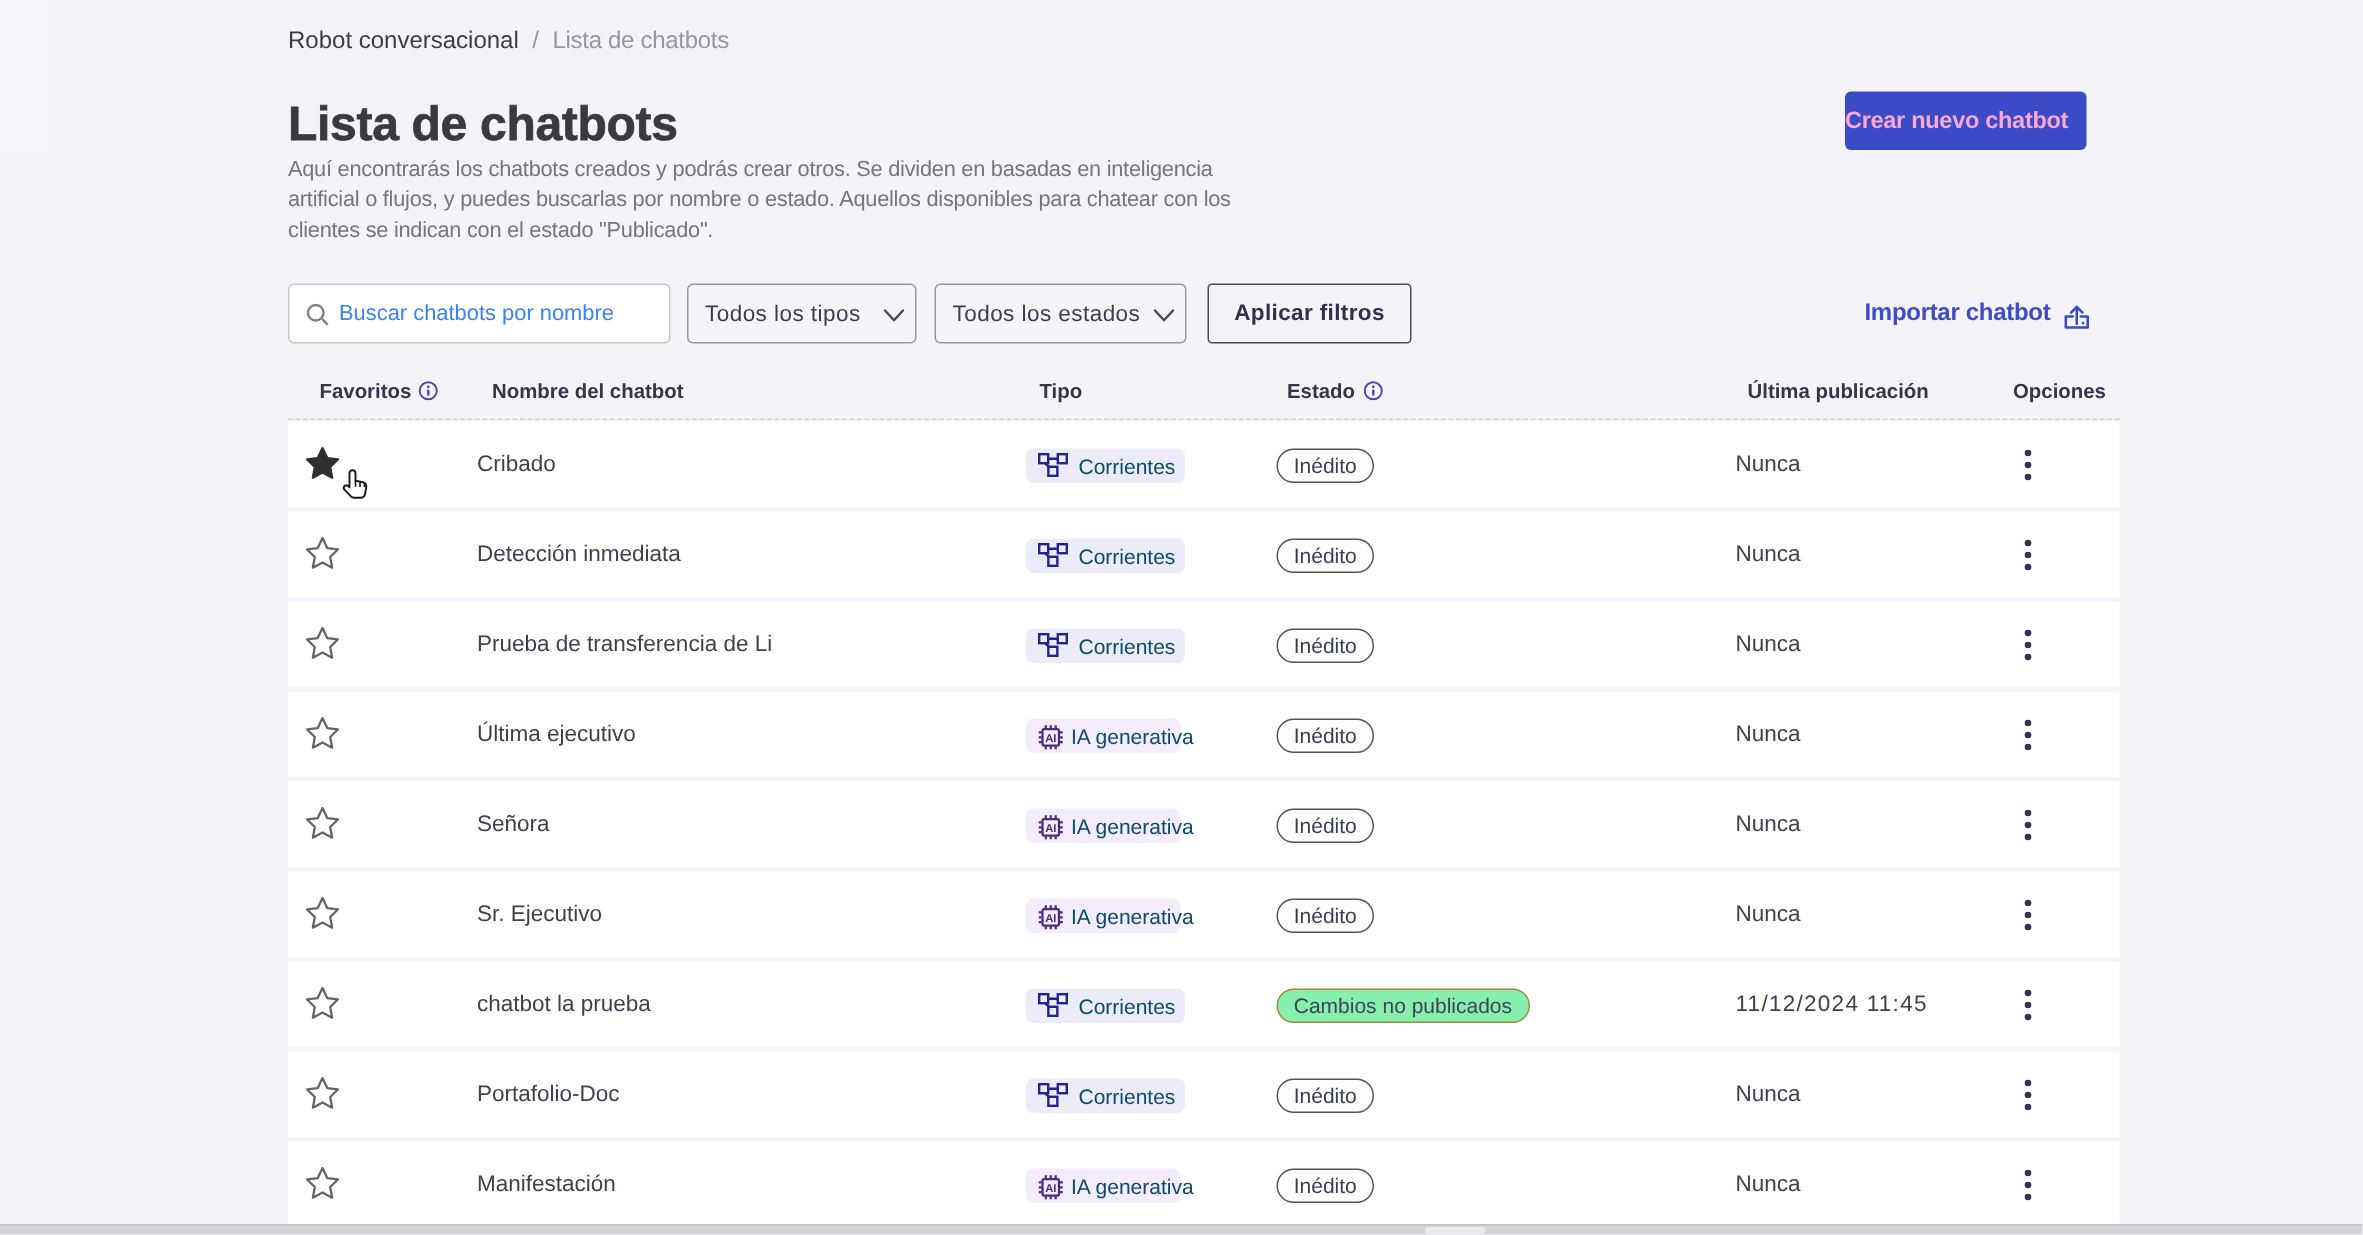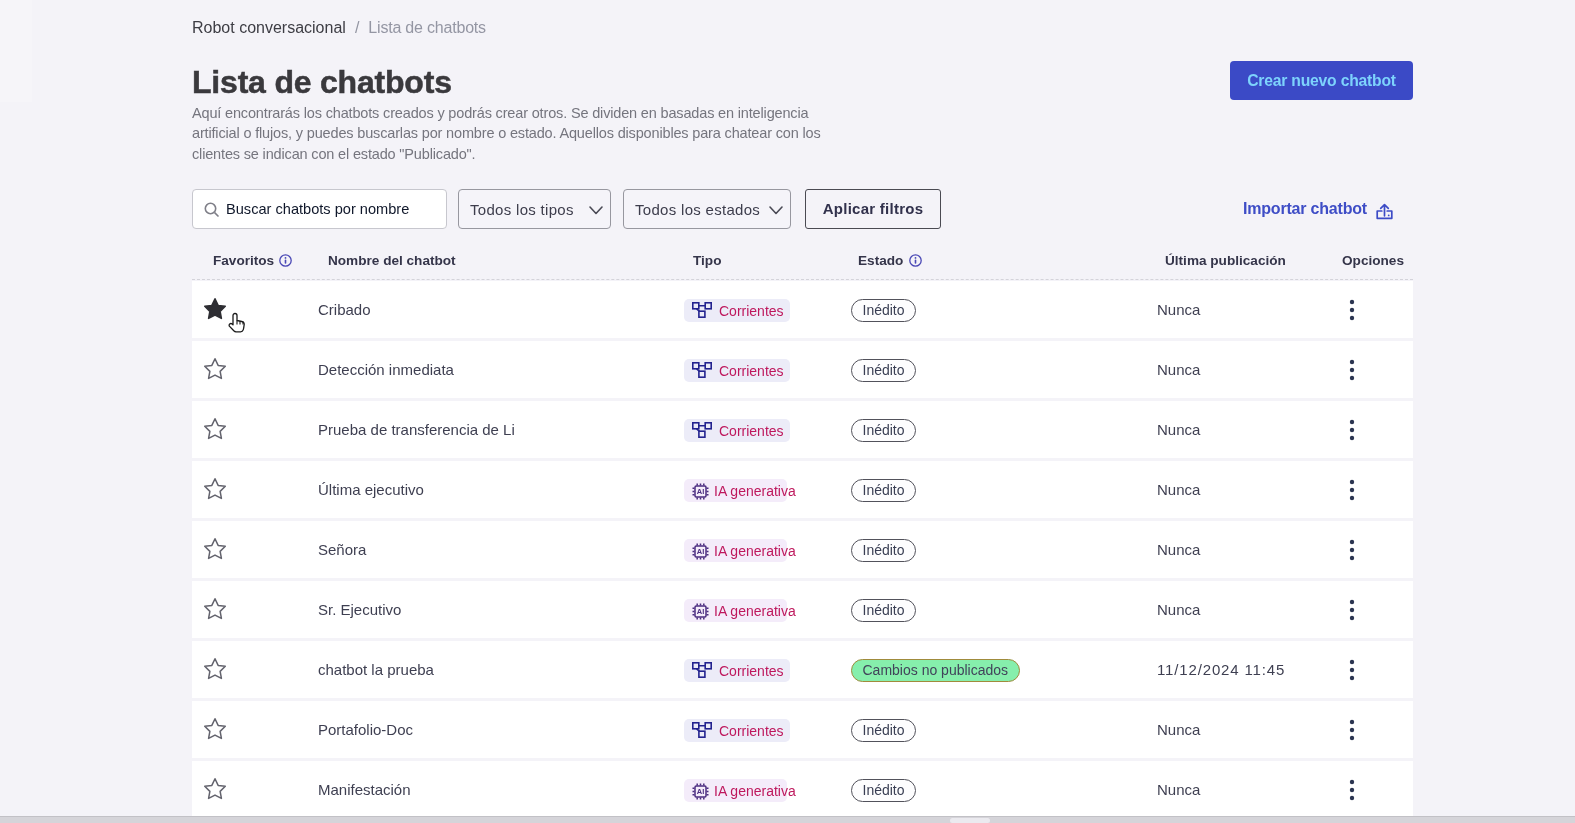--- a/index.html
+++ b/index.html
@@ -4,38 +4,38 @@
 <style>
   * { margin:0; padding:0; box-sizing:border-box; }
   html,body { width:1575px; height:823px; overflow:hidden; }
   body { background:#f4f3f8; font-family:"Liberation Sans", sans-serif; position:relative; }
   .abs { position:absolute; }
   .crumb { left:192px; top:19px; font-size:16px; color:#3d3d44; }
   .crumb .sep { color:#9496a3; padding:0 9px; }
   .crumb .cur { color:#9496a3; letter-spacing:-0.2px; }
   h1.title { left:192px; top:64px; position:absolute; font-size:32px; font-weight:bold; color:#3a393d; letter-spacing:-0.2px; -webkit-text-stroke:0.5px #3a393d; }
   .desc { left:192px; top:103px; font-size:14.5px; line-height:20.3px; color:#75757e; letter-spacing:-0.16px; }
-  .btn-create { left:1230px; top:61px; width:183px; height:39px; background:#3b4ac6; border-radius:4px; color:#7dd3fc; font-weight:bold; font-size:15.7px; text-align:center; line-height:39px; letter-spacing:-0.2px; }
+  .btn-create { left:1230px; top:61px; width:161px; height:39px; background:#3b4ac6; border-radius:4px; color:#f9a8d4; font-weight:bold; font-size:15.7px; text-align:left; line-height:39px; letter-spacing:-0.2px; }
 
   .search { left:192px; top:189px; width:255px; height:40px; background:#fff; border:1px solid #c7c7ce; border-radius:4px; }
-  .search .ph { position:absolute; left:33px; top:11px; font-size:14.6px; color:#0f172a; white-space:nowrap; overflow:hidden; width:212px; }
+  .search .ph { position:absolute; left:33px; top:11px; font-size:14.6px; color:#3b82f6; white-space:nowrap; overflow:hidden; width:212px; }
   .sel { top:189px; height:40px; background:#f5f4f9; border:1px solid #97979f; border-radius:4px; font-size:15px; color:#3d3d4c; }
   .sel .lbl { position:absolute; left:11px; top:11px; white-space:nowrap; letter-spacing:0.3px; }
   .sel1 { left:458px; width:153px; }
   .sel2 { left:623px; width:168px; }
   .btn-apply { left:805px; top:189px; width:136px; height:40px; border:1.5px solid #4a4a52; border-radius:3px; text-align:center; line-height:37px; font-size:15px; font-weight:bold; color:#31314c; letter-spacing:0.25px; }
   .import { left:1243px; top:200px; font-size:16px; font-weight:bold; color:#3e4dc6; letter-spacing:-0.2px; }
 
   .thead { top:246px; left:192px; width:1221px; height:34px; font-size:13.6px; font-weight:bold; color:#35354a; }
   .thead span { position:absolute; top:7px; white-space:nowrap;padding-left:10px; }
   .rows { top:281px; left:192px; width:1221px; }
   .row { position:relative; width:1221px; height:57px; background:#fff; margin-bottom:3px; }
   .row .name { position:absolute; left:126px; top:20px; font-size:15px; color:#3e3f51; }
   .row .date { position:absolute; left:965px; top:20px; font-size:15px; color:#3e3f51; }
-  .chip-type { position:absolute; left:492px; top:17.5px; height:23px; border-radius:5px; font-size:14px; color:#be185d; }
+  .chip-type { position:absolute; left:492px; top:17.5px; height:23px; border-radius:5px; font-size:14px; color:#0c4a6e; }
   .chip-flow { background:#ececf8; width:106px; }
   .chip-ai { background:#f4ecfa; width:103px; }
   .chip-type .ct { position:absolute; left:35px; top:4px; white-space:nowrap; }
   .chip-ai .ct { left:30px; }
   .chip-type svg { position:absolute; left:8px; top:2px; }
   .chip-ai svg { left:8px; top:4px; }
   .chip-status { position:absolute; left:659px; top:17.5px; height:23px; border:1.2px solid #52525b; border-radius:12px; font-size:14px; color:#393e53; background:#fdfdfe; line-height:21px; padding:0 10.5px; }
   .chip-warn { border-color:#a08b3c; background:#86efac; color:#41435a; }
   .dots { position:absolute; left:1157px; top:17px; }
   .star { position:absolute; left:9px; top:14px; }

